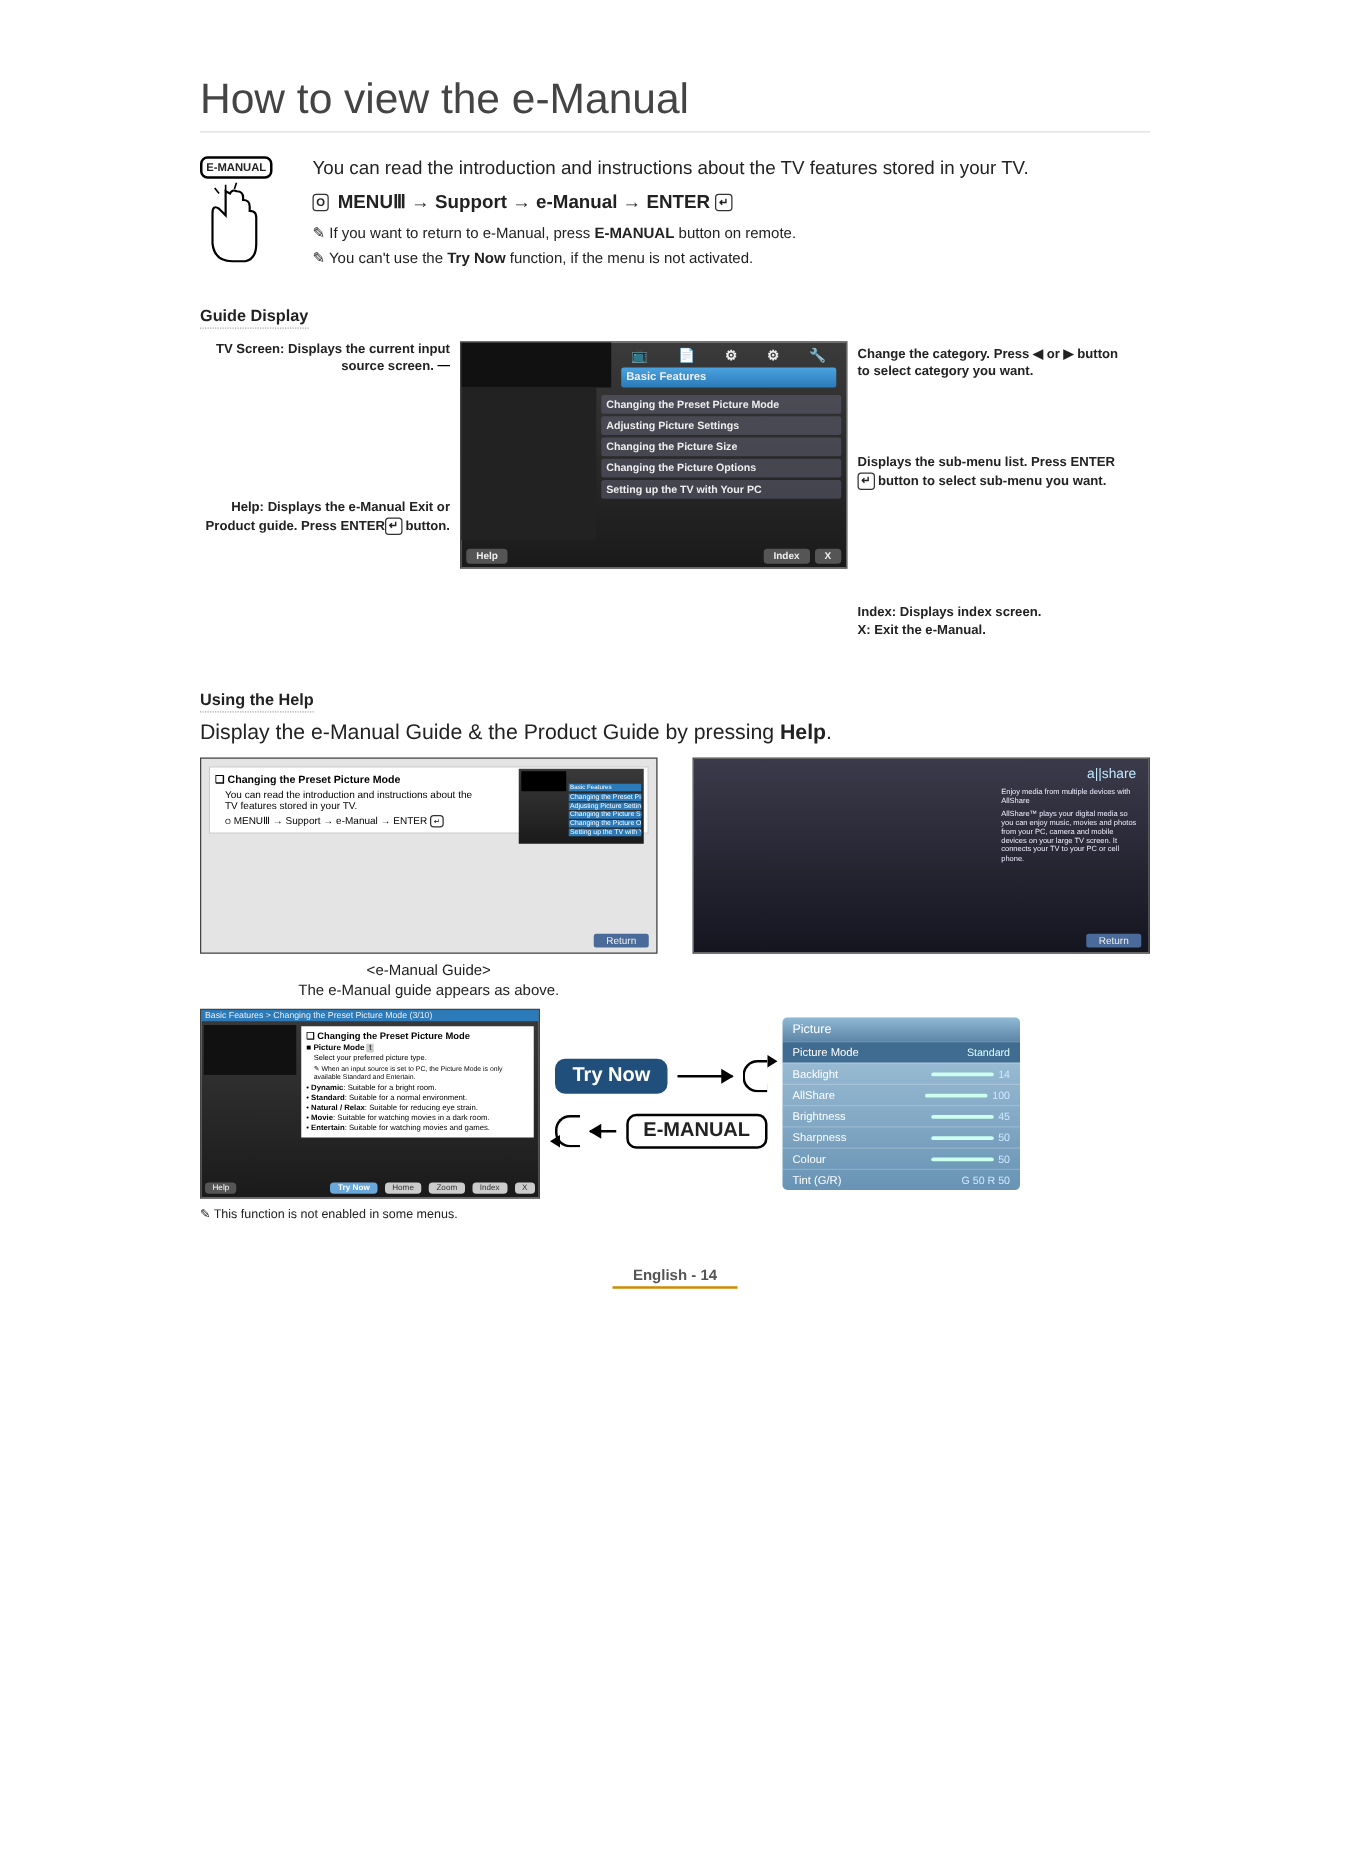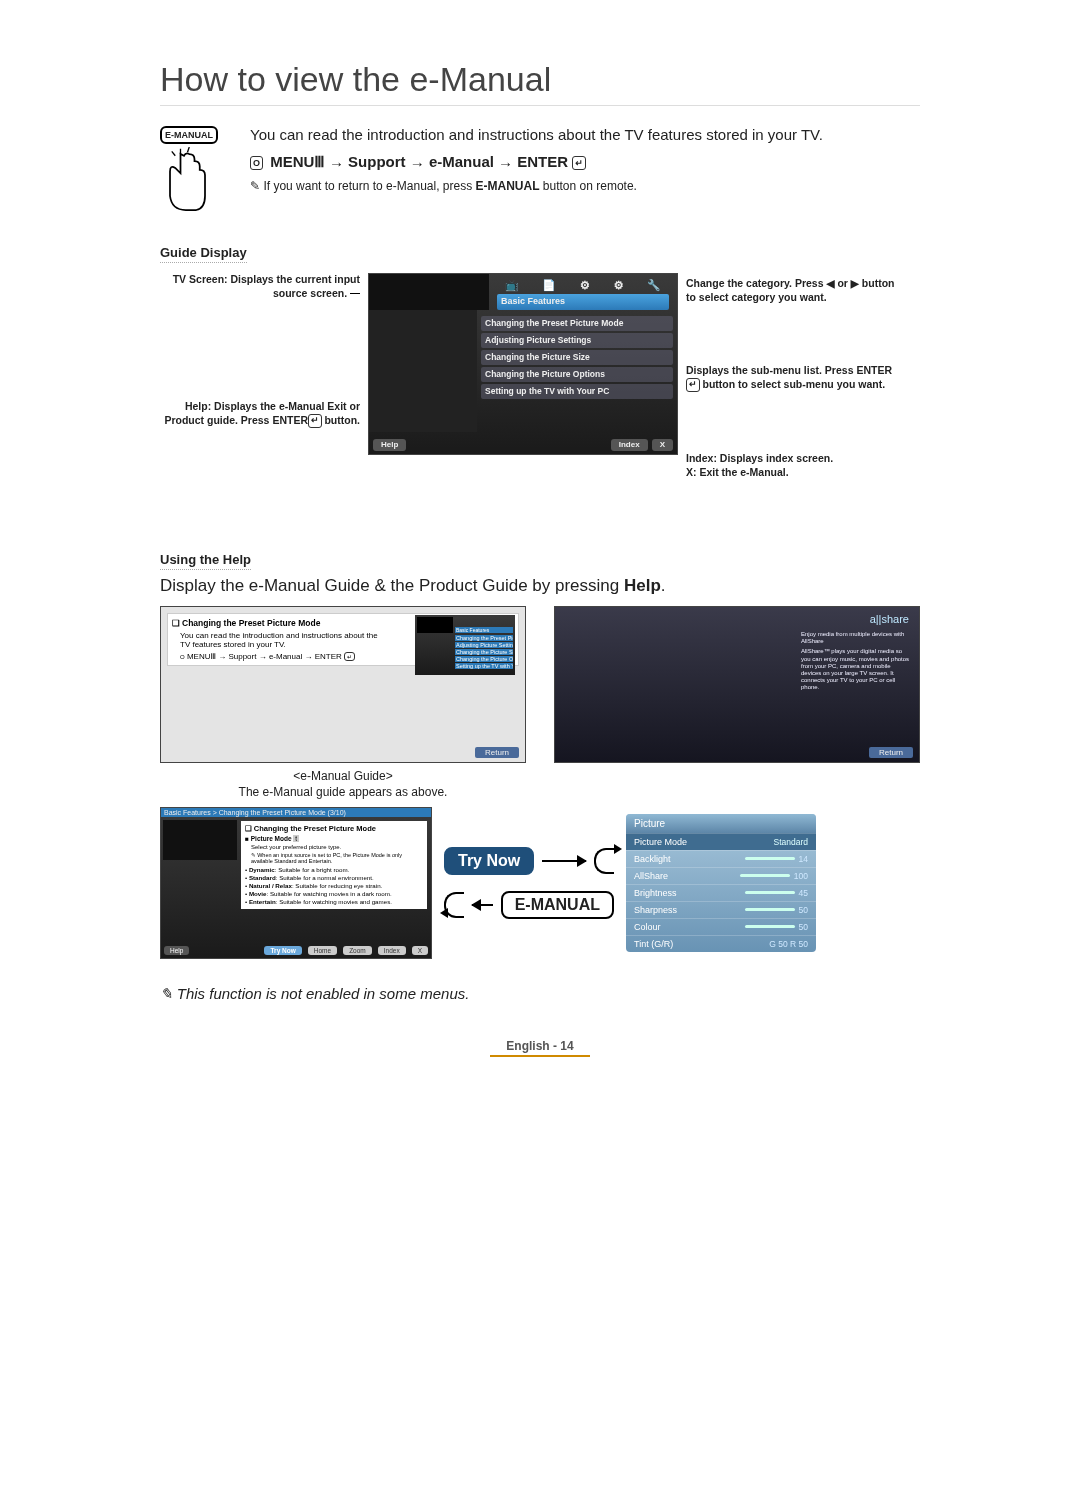--- a/index.html
+++ b/index.html
@@ -54,21 +54,21 @@
     font-weight: bold; font-size: 13px; margin-top: 24px;
     border-bottom: 1px dotted #aaa; padding-bottom: 2px;
     display: inline-block;
   }
   .screen-area { display:flex; margin-top:10px; font-size:10.5px; line-height:1.3;font-weight:bold; }
   .col-left { width: 200px; text-align:right; padding-right:8px; }
   .col-left .item { margin-bottom: 100px; }
   .col-center { width: 310px; }
   .col-right { width: 210px; padding-left:8px; }
   .col-right .r1 { margin-top:4px; margin-bottom: 60px; }
-  .col-right .r2 { margin-bottom: 60px; }
+  .col-right .r2 { margin-bottom: 92px; }
   .col-right .r3 { }
   .leader { display:inline-block; height:1px; background:#000; vertical-align:middle; }
   
   
   .device-screen {
     background: linear-gradient(#3a3a3a,#1a1a1a);
     border:1px solid #444;
     height: 180px;
     position: relative;
     color:#eee;
@@ -200,21 +200,21 @@
     border-radius:4px; overflow:hidden; font-size:9px; color:#fff;
   }
   .osd-title { background: linear-gradient(#90b9d4,#5d86a8); padding:4px 8px; font-size:10px; }
   .osd-row { display:flex; align-items:center; padding:3px 8px; border-top:1px solid rgba(255,255,255,0.2); }
   .osd-row.sel { background:#3f6c90; }
   .osd-lab { flex:1; }
   .osd-val { color:#cfe8ff; font-size:8.5px; }
   .osd-bar { width:50px; height:3px; background:#cfe; margin-right:4px; border-radius:2px; position:relative; }
   .osd-bar::before { content:""; position:absolute; left:0; top:0; height:100%; background:#1f4f7a; }
   
-  .final-note { margin-top:26px; font-size:15px;font-style:italic; }
+  .final-note { margin-top:6px; font-size:10px; }
   .final-note::before { content:"✎ "; }
   
   .footer {
     text-align:center; margin-top:36px; font-size:12px;
   }
   .footer span { border-bottom:2px solid #d08a00; padding:2px 16px; font-weight:bold; color:#555; }
 </style>
 </head>
 <body>
 
@@ -239,20 +239,23 @@
         <span> → </span>
         <span>Support</span>
         <span> → </span>
         <span>e-Manual</span>
         <span> → </span>
         <span>ENTER</span>
         <span class="enter-icon">↵</span>
       </div>
       <div class="note">
         <span>If you want to return to e-Manual, press </span><strong>E-MANUAL</strong><span> button on remote.</span>
+      </div>
+      <div class="note">
+        <span>You can't use the </span><strong>Try Now</strong><span> function, if the menu is not activated.</span>
       </div>
     </div>
   </div>
 
   <div class="section-subhead">Guide Display</div>
 
   <div class="screen-area">
     <div class="col-left">
       <div class="item">
         <span>TV Screen: Displays the current input source screen.</span> <span class="leader" style="width:10px"></span>

